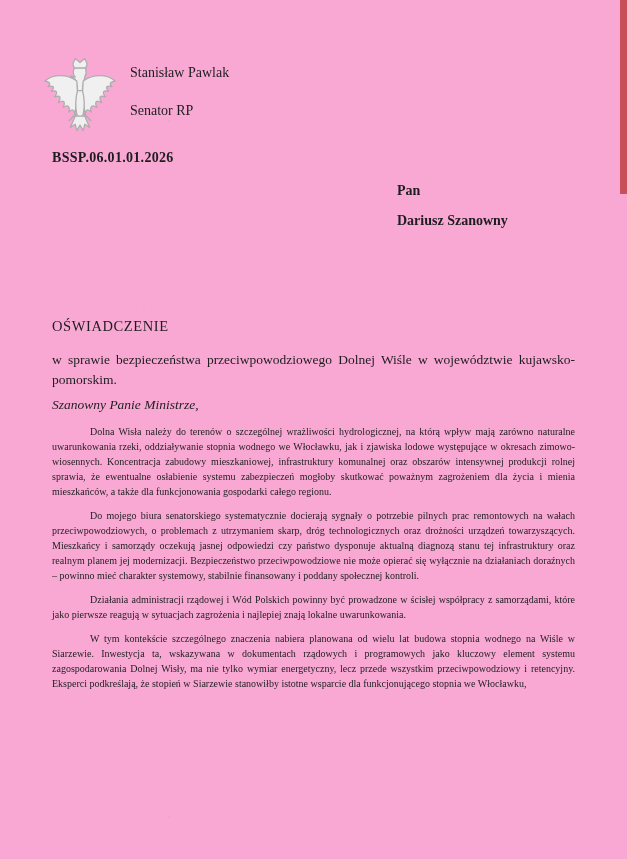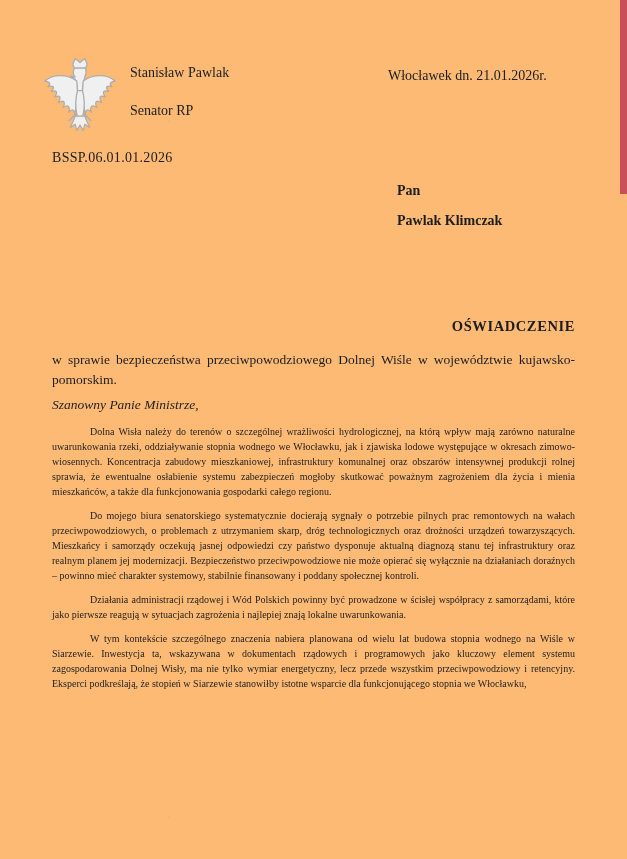--- a/index.html
+++ b/index.html
@@ -6,21 +6,21 @@
   html, body { width: 627px; height: 859px; }
   body {
     position: relative;
     width: 627px;
     height: 859px;
     background: #fdfdfc;
     font-family: "Liberation Serif", "DejaVu Serif", serif;
     color: #1d1d1f;
     overflow: hidden;
   }
-  .scan-page { position: absolute; inset: 0; background: #fdba74; }
+  .scan-page { position: absolute; inset: 0; background: #f9a8d4; }
 
   
   .red-strip {
     position: absolute;
     top: 0; right: 0;
     width: 7px; height: 194px;
     background: #c94f58;
   }
 
   
@@ -39,42 +39,42 @@
   .sender .role { display: block; margin-top: 24px; }
   .dateline {
     position: absolute;
     left: 388px; top: 68px;
     font-size: 14px;
   }
   .refnum {
     position: absolute;
     left: 52px; top: 150px;
     font-size: 14px;
-    font-weight: normal;
+    font-weight: bold;
     letter-spacing: 0.3px;
   }
   .recipient {
     position: absolute;
     left: 397px; top: 182px;
     font-size: 14px;
     font-weight: bold;
     font-family: Liberation Serif, serif;
   }
   .recipient .r-line { display: block; margin-bottom: 13px; line-height: 17px; }
 
   
   .letter {
     position: absolute;
     left: 52px; top: 318px;
     width: 523px;
   }
   .title {
-    text-align: right;
+    text-align: left;
     font-size: 14.5px;
-    font-weight: bold;
+    font-weight: normal;
     letter-spacing: 0.6px;
   }
   .subject {
     margin-top: 15px;
     font-size: 13.5px;
     line-height: 19.5px;
     text-align: justify;
   }
   .salutation {
     margin-top: 6px;
@@ -119,27 +119,26 @@
         <path d="M44 75 L38 89 L44 85 L46 93 L50 86 L54 93 L56 85 L62 89 L56 75 Z"></path>
       </g>
     </svg>
   </div>
 
   <div class="sender">
     <span class="name">Stanisław Pawlak</span>
     <span class="role">Senator RP</span>
   </div>
 
-  <div class="dateline">Włocławek dn. 21.01.2026r.</div>
 
   <div class="refnum">BSSP.06.01.01.2026</div>
 
   <div class="recipient">
     <span class="r-line">Pan</span>
-    <span class="r-line">Pawlak Klimczak</span>
+    <span class="r-line">Dariusz Szanowny</span>
   </div>
 
   <div class="letter">
     <div class="title">OŚWIADCZENIE</div>
     <p class="subject">w sprawie bezpieczeństwa przeciwpowodziowego Dolnej Wiśle w województwie kujawsko-pomorskim.</p>
     <p class="salutation">Szanowny Panie Ministrze,</p>
     <p class="para">Dolna Wisła należy do terenów o szczególnej wrażliwości hydrologicznej, na którą wpływ mają zarówno naturalne uwarunkowania rzeki, oddziaływanie stopnia wodnego we Włocławku, jak i zjawiska lodowe występujące w okresach zimowo-wiosennych. Koncentracja zabudowy mieszkaniowej, infrastruktury komunalnej oraz obszarów intensywnej produkcji rolnej sprawia, że ewentualne osłabienie systemu zabezpieczeń mogłoby skutkować poważnym zagrożeniem dla życia i mienia mieszkańców, a także dla funkcjonowania gospodarki całego regionu.</p>
     <p class="para">Do mojego biura senatorskiego systematycznie docierają sygnały o potrzebie pilnych prac remontowych na wałach przeciwpowodziowych, o problemach z utrzymaniem skarp, dróg technologicznych oraz drożności urządzeń towarzyszących. Mieszkańcy i samorządy oczekują jasnej odpowiedzi czy państwo dysponuje aktualną diagnozą stanu tej infrastruktury oraz realnym planem jej modernizacji. Bezpieczeństwo przeciwpowodziowe nie może opierać się wyłącznie na działaniach doraźnych – powinno mieć charakter systemowy, stabilnie finansowany i poddany społecznej kontroli.</p>
     <p class="para">Działania administracji rządowej i Wód Polskich powinny być prowadzone w ścisłej współpracy z samorządami, które jako pierwsze reagują w sytuacjach zagrożenia i najlepiej znają lokalne uwarunkowania.</p>
     <p class="para">W tym kontekście szczególnego znaczenia nabiera planowana od wielu lat budowa stopnia wodnego na Wiśle w Siarzewie. Inwestycja ta, wskazywana w dokumentach rządowych i programowych jako kluczowy element systemu zagospodarowania Dolnej Wisły, ma nie tylko wymiar energetyczny, lecz przede wszystkim przeciwpowodziowy i retencyjny. Eksperci podkreślają, że stopień w Siarzewie stanowiłby istotne wsparcie dla funkcjonującego stopnia we Włocławku,</p>

